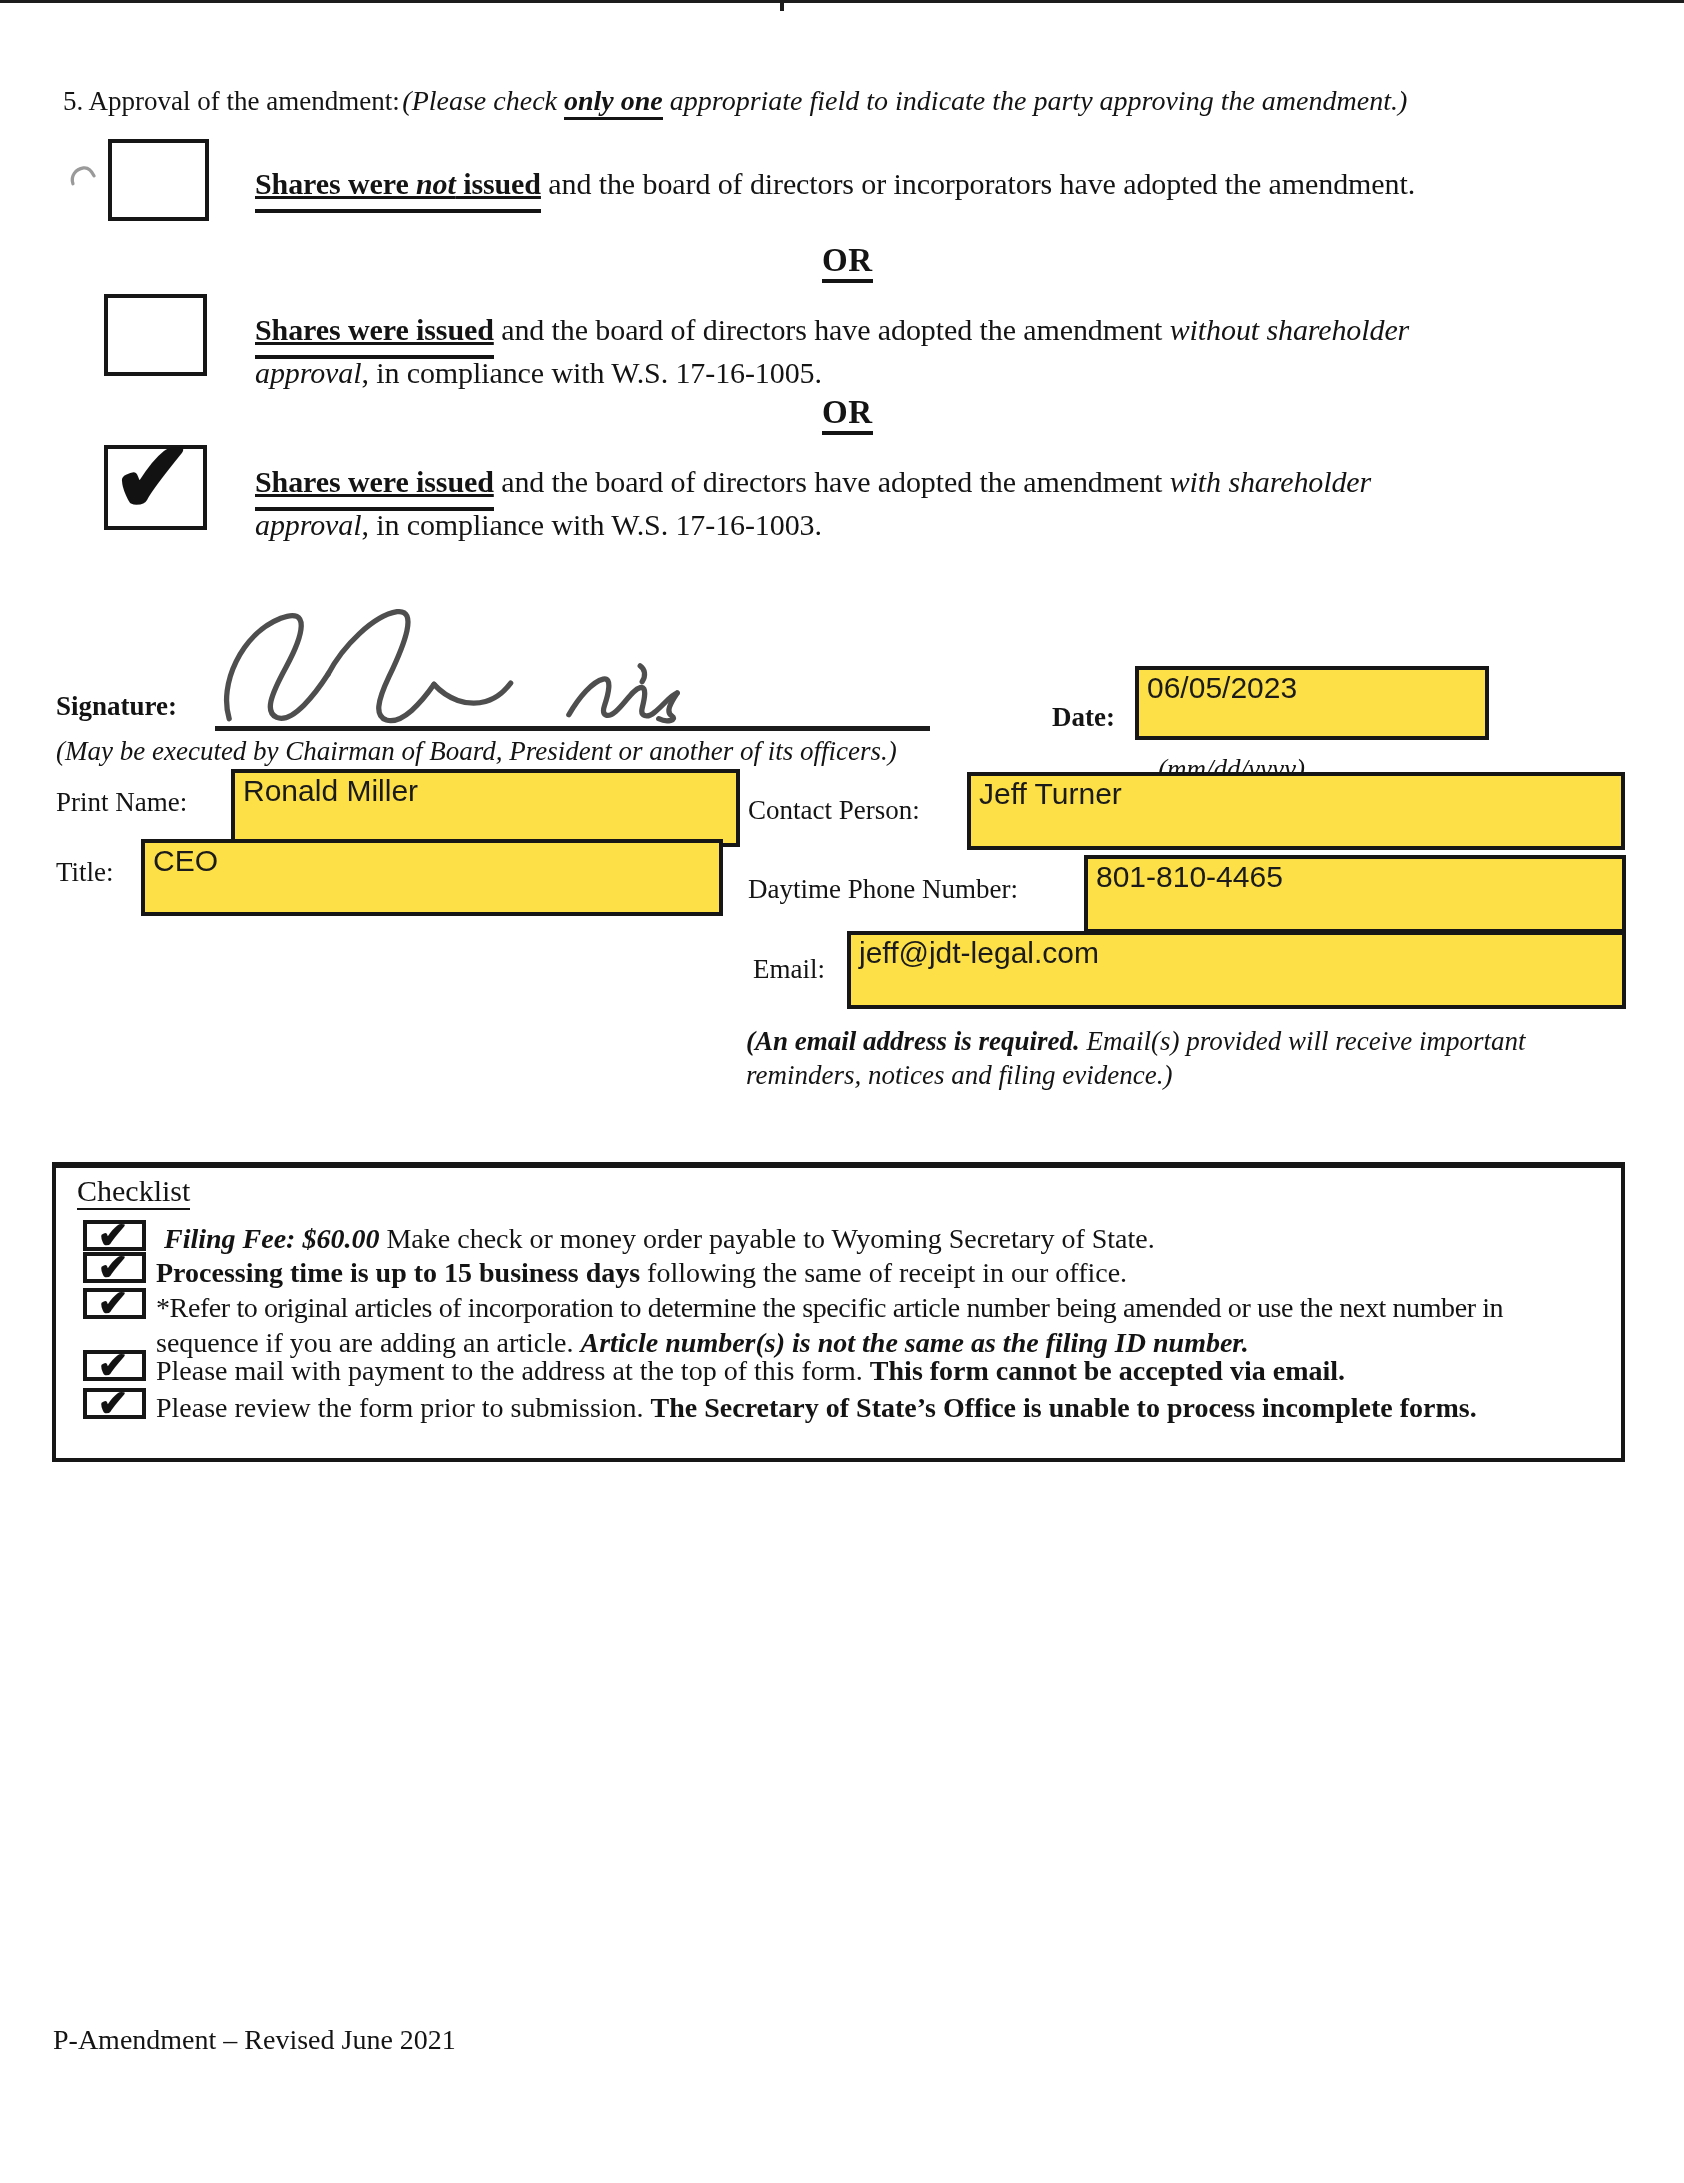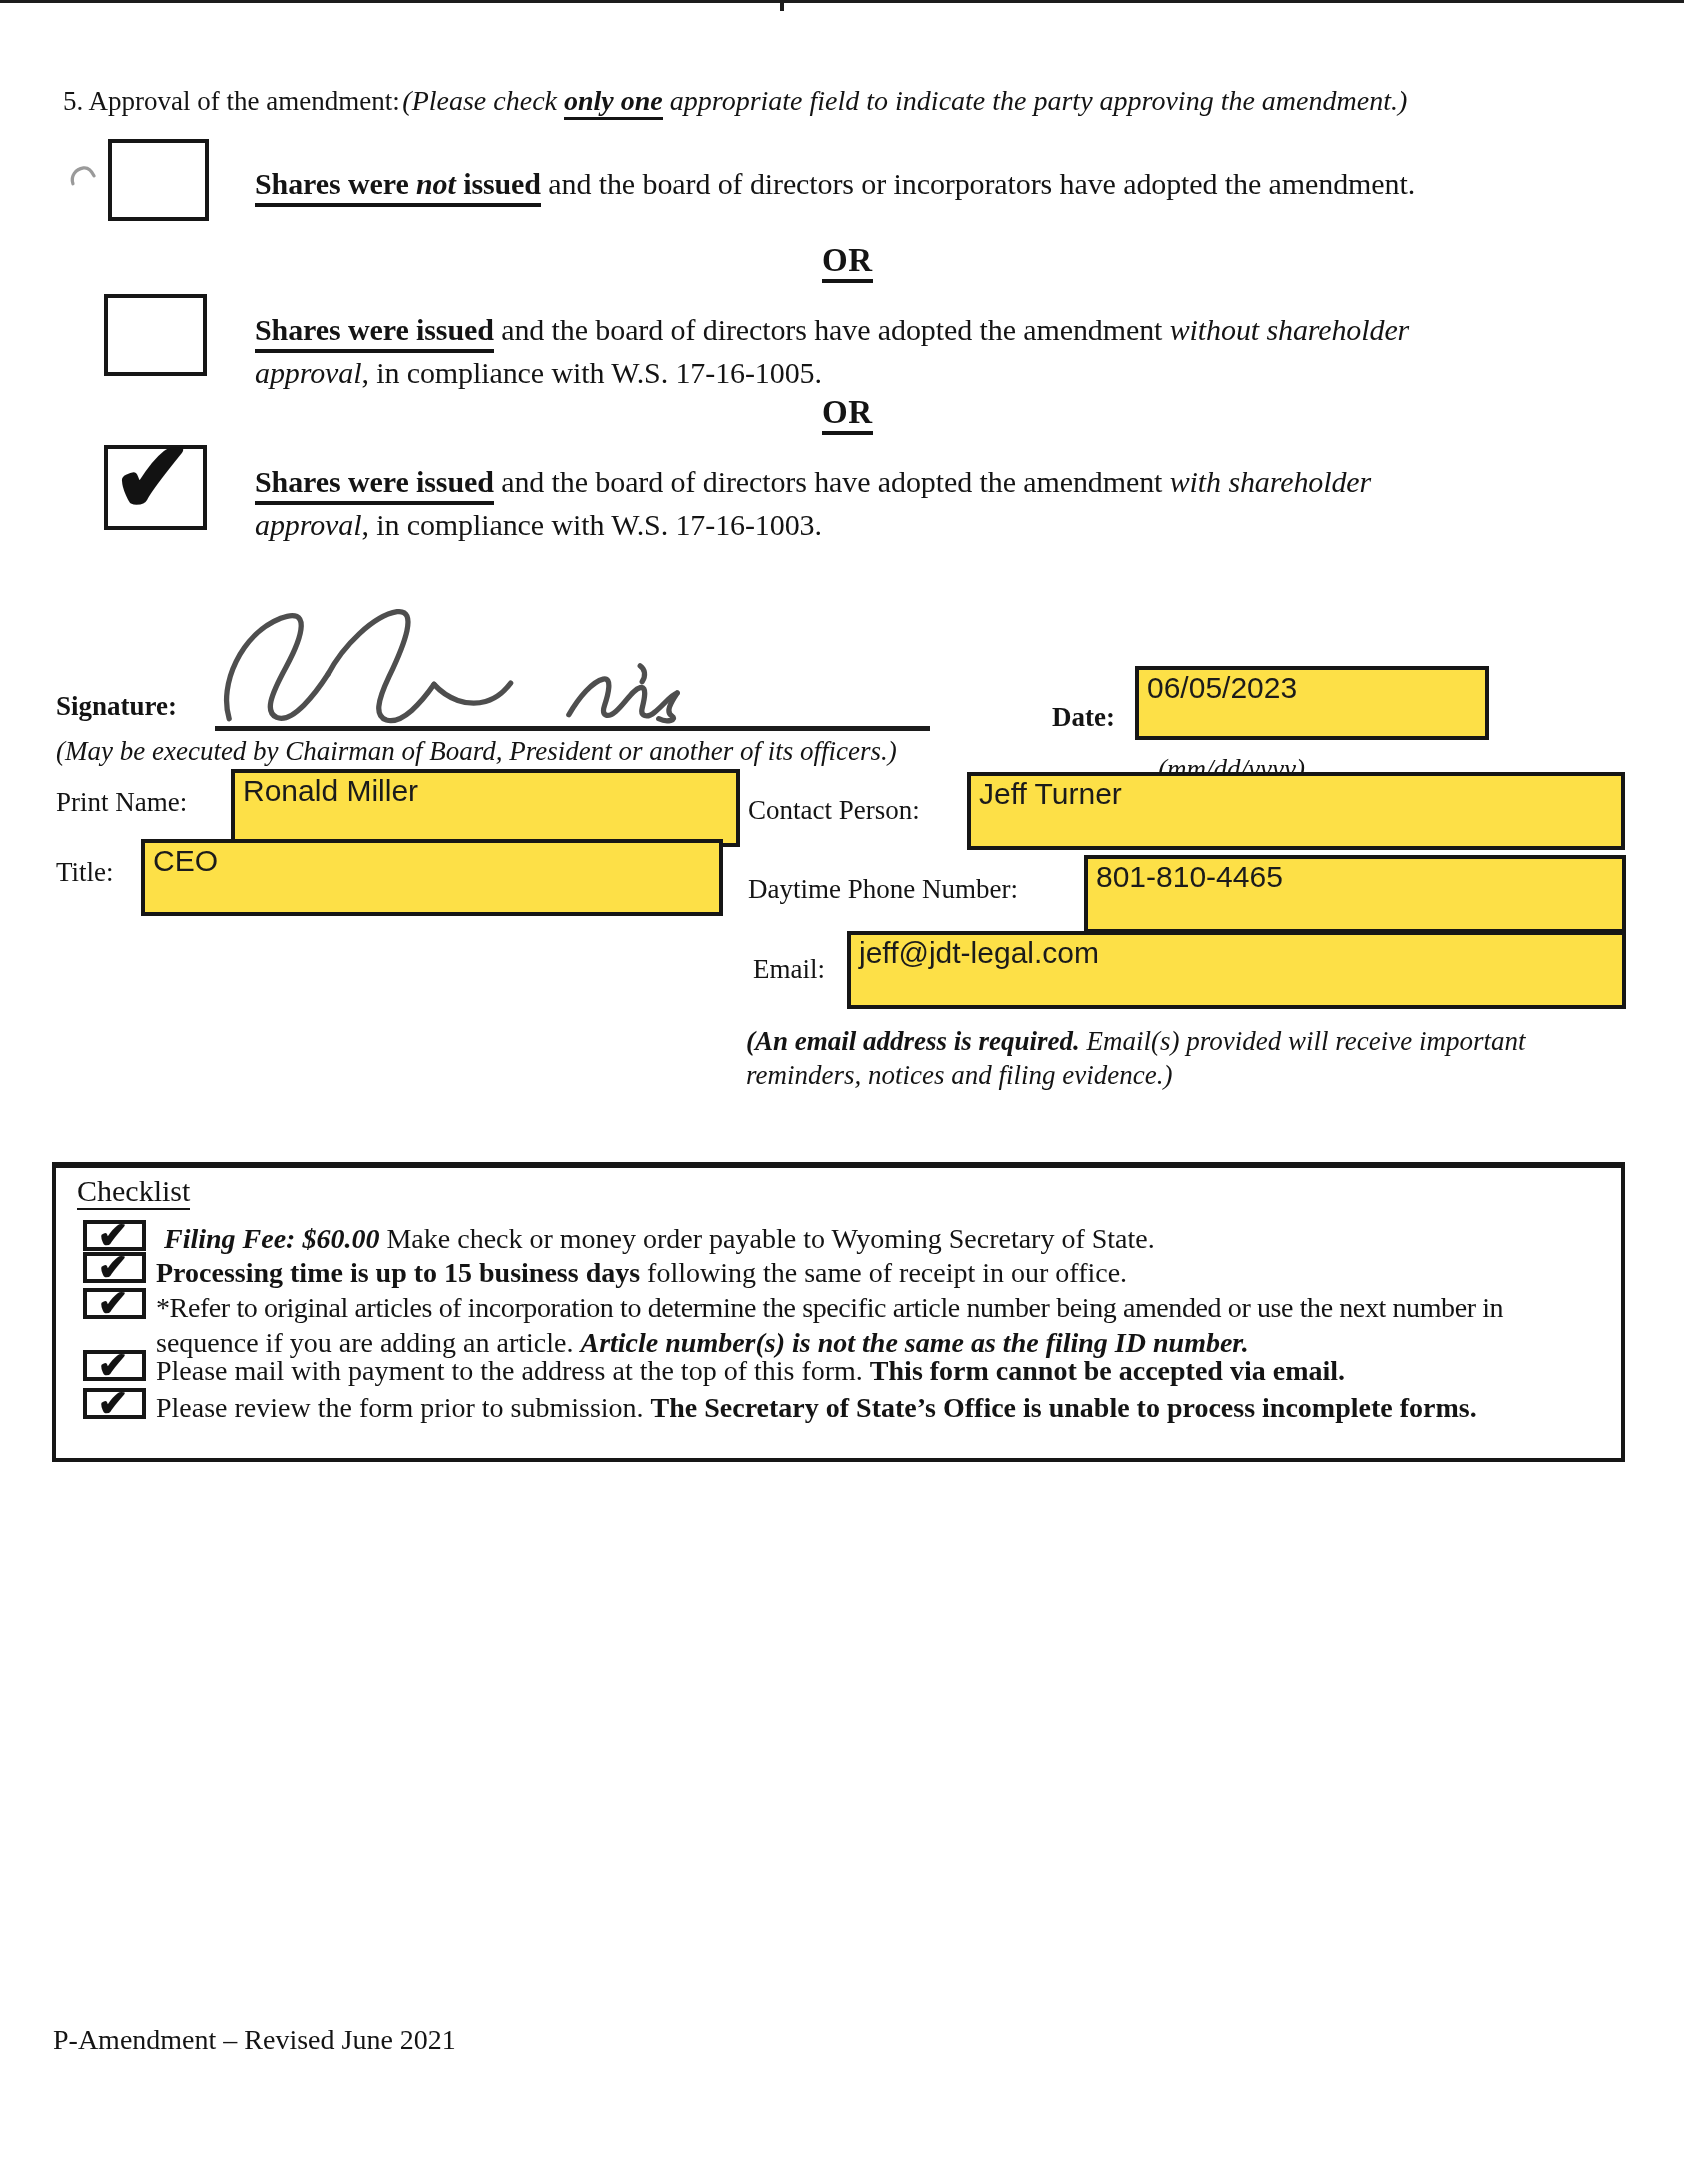--- a/index.html
+++ b/index.html
@@ -1,21 +1,21 @@
 <!DOCTYPE html>
 <html style="font-size:10.6px"><head>
 <meta charset="utf-8">
 <style>
   html,body{margin:0;padding:0;background:#e8e8e8;}
   #page{position:relative;width:1684px;height:2183px;background:#ffffff;overflow:hidden;
         font-family:"Liberation Serif",serif;color:#141414;}
   .abs{position:absolute;white-space:nowrap;}
   .b{font-weight:bold;}
   .i{font-style:italic;}
-  .u{border-bottom:4px solid #141414;padding-bottom:3px;}
+  .u{border-bottom:4px solid #141414;padding-bottom:9px;text-decoration:underline;}
   .u-thin{border-bottom:3.3px solid #141414;padding-bottom:0.7px;}
   .fs-head{font-size:27px;}
   .fs-body{font-size:30px;letter-spacing:-0.1px;}
   .fs-note{font-size:28px;}
   .fs-small{font-size:27px;}
   .cb{position:absolute;border:4.6px solid #161616;background:#fff;}
   .cb-small{position:absolute;border:4px solid #161616;background:#fff;}
   .field{position:absolute;border:4px solid #161616;background:#fde047;}
   .fieldval{position:absolute;top:1.3px;left:8px;font-family:"Liberation Sans",sans-serif;
             font-size:30px;color:#1b1b1b;white-space:nowrap;}

